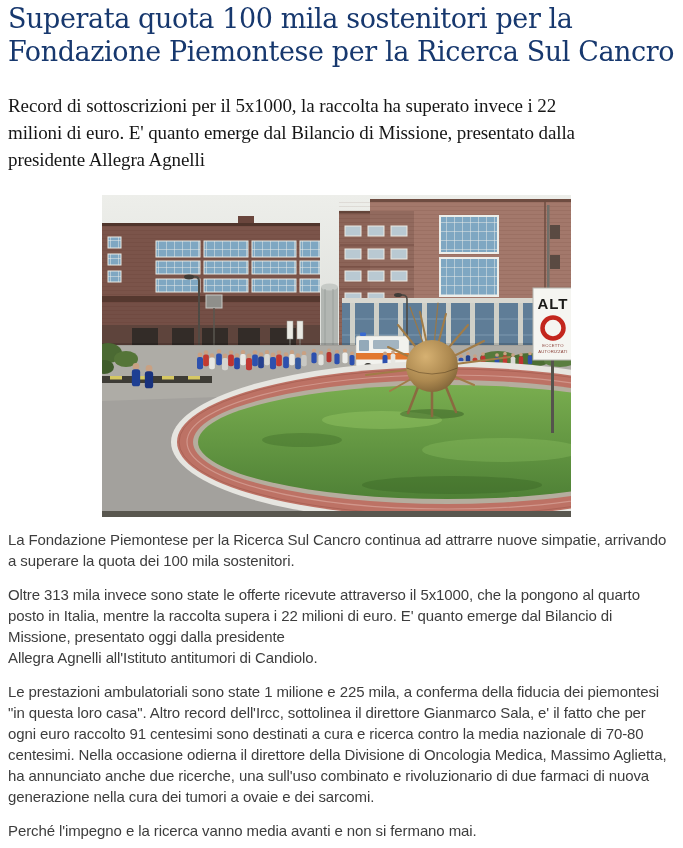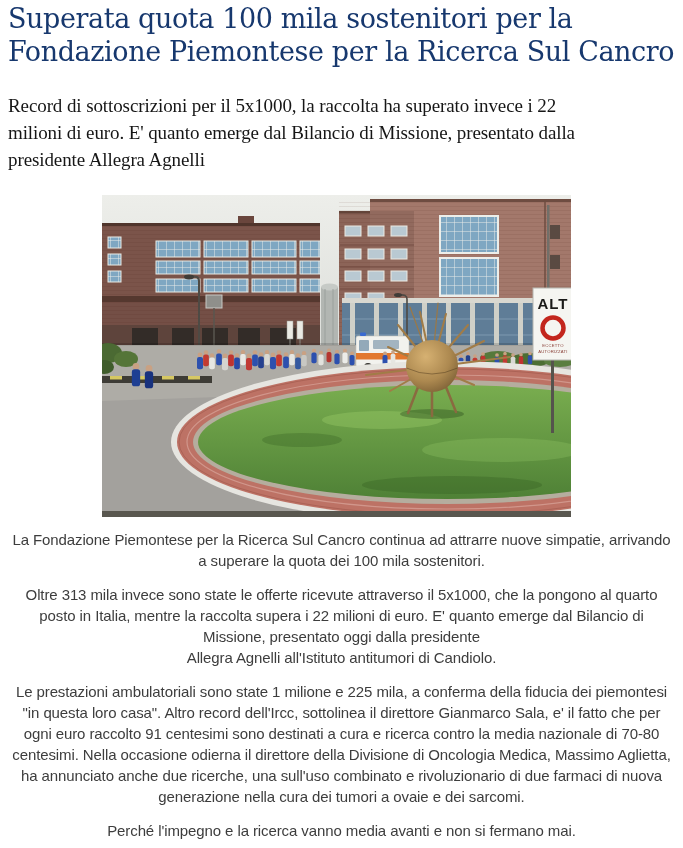--- a/index.html
+++ b/index.html
@@ -30,21 +30,20 @@
     width:376px;height:322px;
     padding:0;display:block;
   }
   .photo svg{display:block;}
   .body p{
     margin:0 0 13px;
     font-size:15px;line-height:21px;
     letter-spacing:-0.1px;
     white-space:pre-line;
     color:var(--body_text,#3d3d3d);
-    text-align:center;
   }
   .sign-alt-text{font-family:"Liberation Sans",sans-serif;font-weight:bold;font-size:15px;letter-spacing:1px;}
   .sign-sub-text{font-family:"Liberation Sans",sans-serif;font-size:4.2px;letter-spacing:.2px;}
 </style>
 </head>
 <body>
 
 <div class="page">
 
   <h1 class="title">Superata quota 100 mila sostenitori per la

